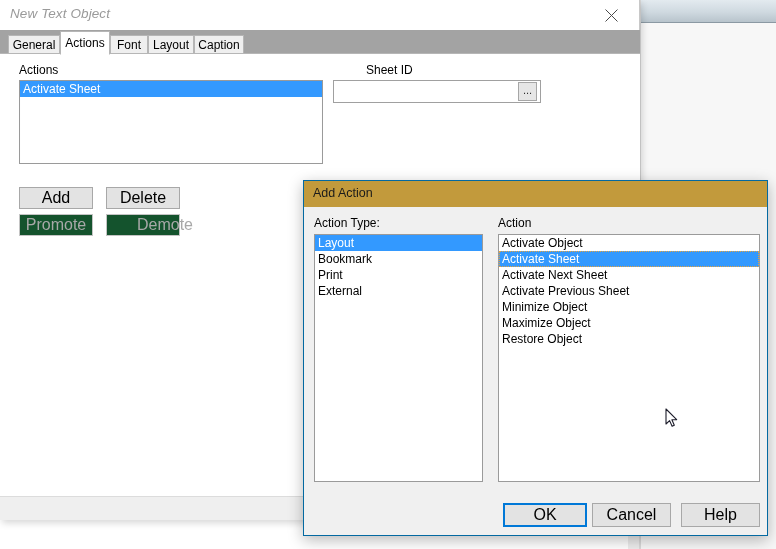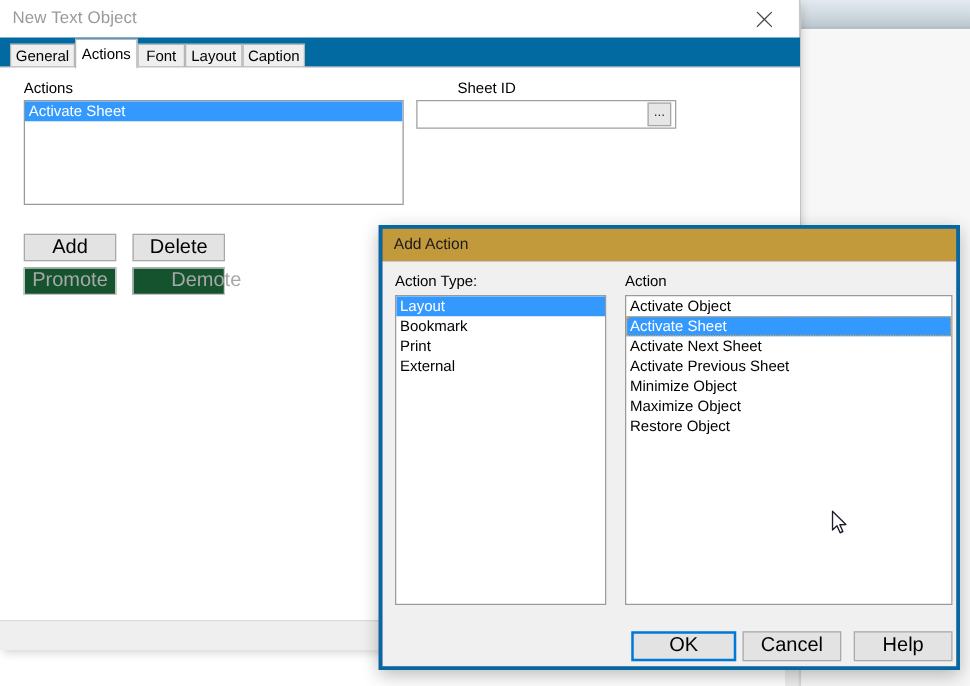--- a/index.html
+++ b/index.html
@@ -78,20 +78,21 @@
     background: #ffffff;
   }
   .main-title-text {
     position: absolute;
     left: 10px;
     top: 6px;
     font-size: 13.5px;
     color: #9a9a9a;
     letter-spacing: .1px;
     white-space: nowrap;
+    font-style: italic;
   }
   .main-close {
     position: absolute;
     right: 5px;
     top: 0px;
     width: 45px;
     height: 30px;
     display: flex;
     align-items: center;
     justify-content: center;
@@ -99,21 +100,21 @@
   }
   .main-close svg { display:block; }
 
   
   .tabstrip {
     position: absolute;
     left: 0;
     top: 30px;
     width: 640px;
     height: 24px;
-    background: #0369a1;
+    background: #a3a3a3;
     border-bottom: 1px solid #b6b6b6;
     box-sizing: border-box;
   }
   .tab {
     position: absolute;
     top: 5px;
     height: 19px;
     background: #efefef;
     border: 1px solid #b6b6b6;
     box-sizing: border-box;
@@ -227,22 +228,22 @@
   .btn.disabled { color: #a8a8a8; background: #14532d; border-color: #c4c4c4; }
   .btn.default  { border: 2px solid #0078d7; background: #e3e3e3; }
 
   
   .add-dialog {
     position: absolute;
     left: 303px;
     top: 180px;
     width: 465px;
     height: 356px;
-    background: #4c1d95;
-    border: 3px solid #0369a1;
+    background: #84cc16;
+    border: 1px solid #0369a1;
     box-sizing: border-box;
     box-shadow: 0 4px 14px rgba(0,0,0,0.28);
   }
   .add-titlebar {
     position: absolute;
     left: 0; top: 0; right: 0;
     height: 26px;
     background: #c29a3c;
   }
   .add-title-text {

